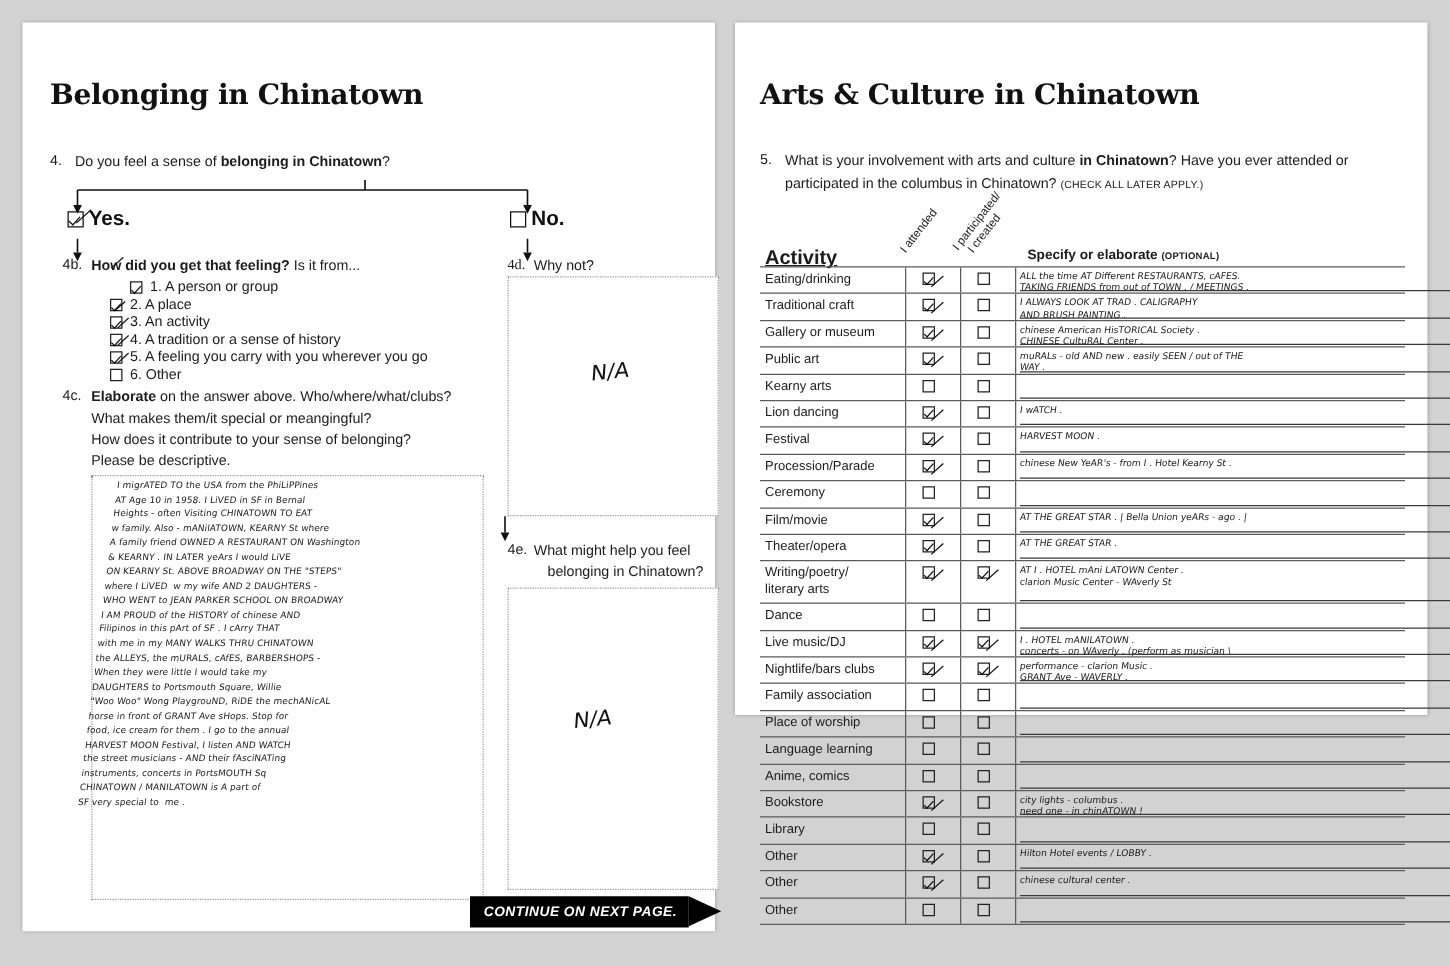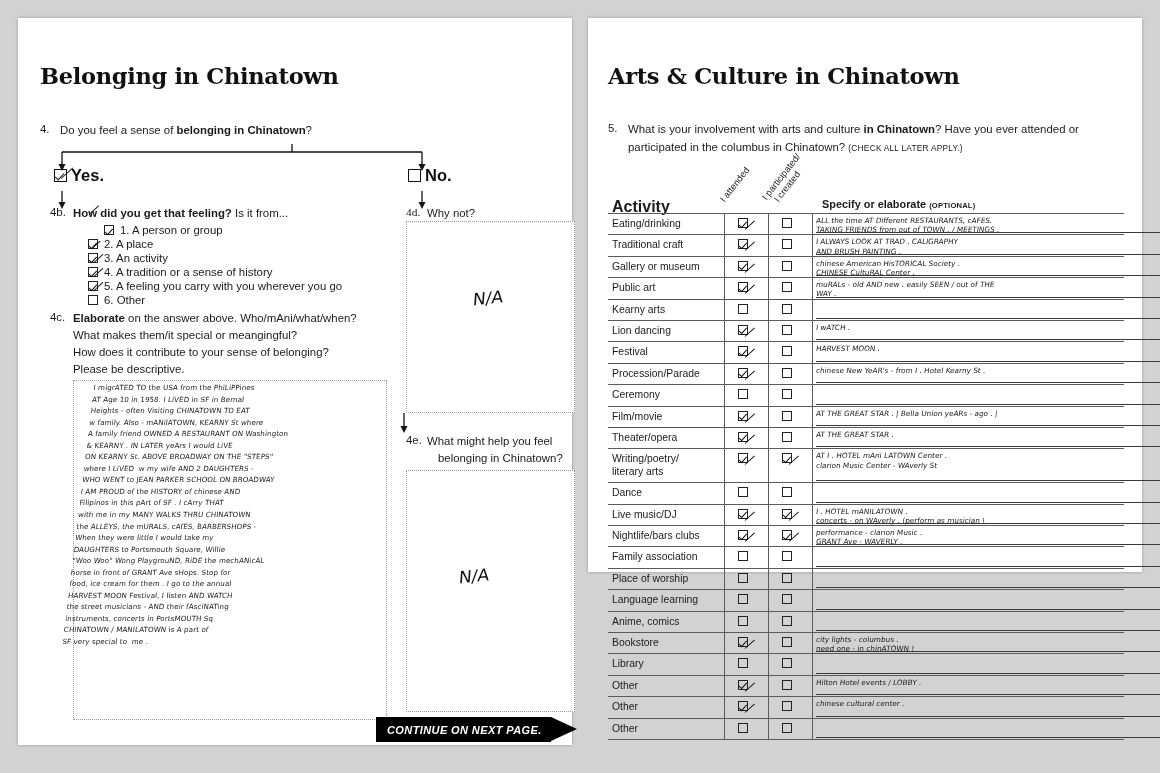--- a/index.html
+++ b/index.html
@@ -155,21 +155,21 @@
   </div>
   <div class="pen" style="left:76px;top:272px;width:12px;"></div>
 
   <div class="optrow" style="left:70px;top:276px;">
     <span class="cb"></span>
     <span>6. Other</span>
   </div>
 
   <div class="qnum" style="left:32px;top:293px;">4c.</div>
   <div class="qline" style="left:55px;top:293px;">
-    <b>Elaborate</b><span> on the answer above. Who/mAni/what/when?</span>
+    <b>Elaborate</b><span> on the answer above. Who/where/what/clubs?</span>
   </div>
   <div class="qline" style="left:55px;top:310px;">What makes them/it special or meangingful?</div>
   <div class="qline" style="left:55px;top:327px;">How does it contribute to your sense of belonging?</div>
   <div class="qline" style="left:55px;top:344px;">Please be descriptive.</div>
 
   <div class="writebox" style="left:55px;top:362px;width:312px;height:338px;"></div>
   <div class="hw hw-body" id="q4c-answer" style="left:60px;top:364px;">I migrATED TO the USA from the PhiLiPPines
 AT Age 10 in 1958. I LiVED in SF in Bernal
 Heights - often Visiting CHINATOWN TO EAT
 w family. Also - mANilATOWN, KEARNY St where

